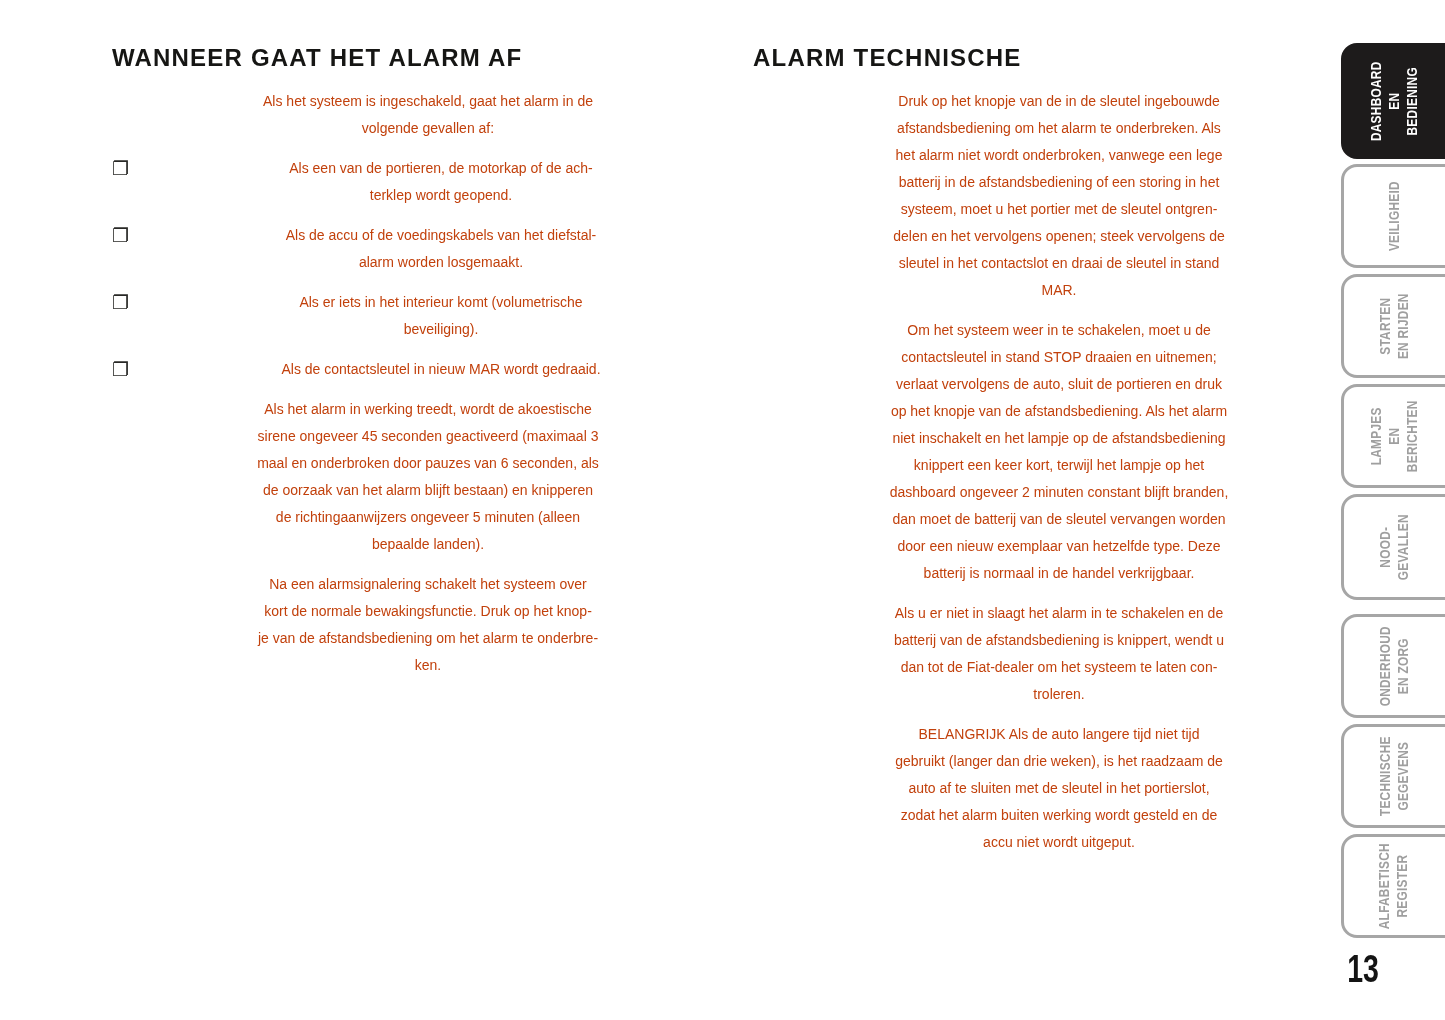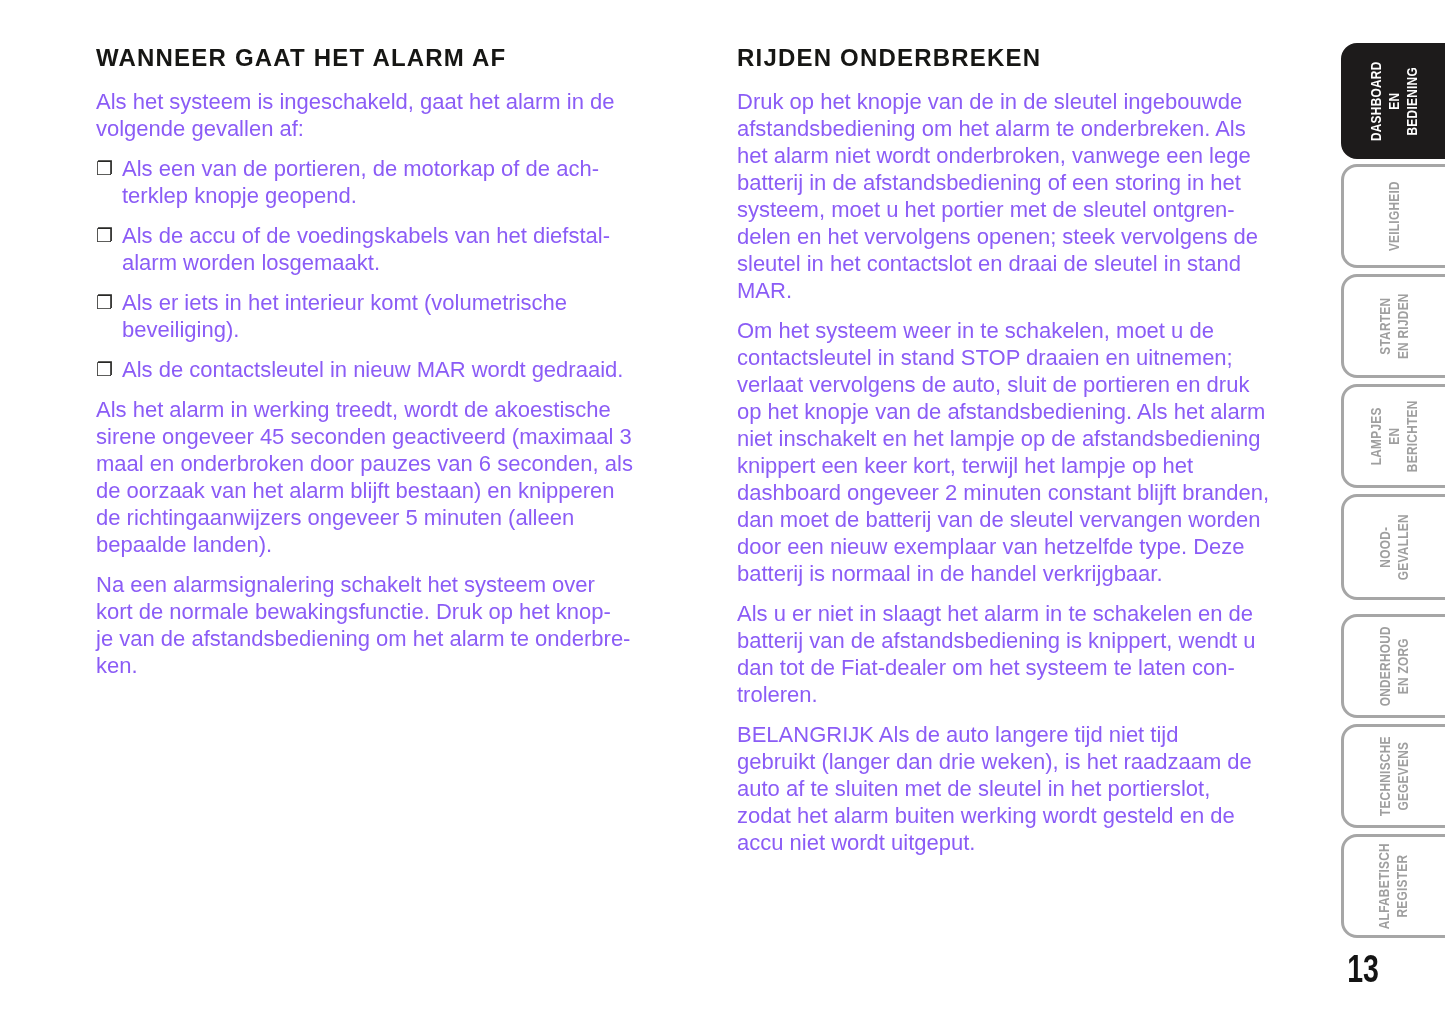--- a/index.html
+++ b/index.html
@@ -6,35 +6,36 @@
   body {
     width: 1445px; height: 1020px;
     background: #ffffff;
     position: relative;
     overflow: hidden;
     font-family: "Liberation Sans", "DejaVu Sans", sans-serif;
   }
   .page { position: absolute; inset: 0; }
 
   
-  .col { position: absolute; top: 44px; }
+  .col { position: absolute; top: 44px; margin-left: 16px; }
   .col-left  { left: 96px;  width: 632px; }
   .col-right { left: 737px; width: 612px; }
 
   h1.section-heading {
     font-size: 24px; line-height: 28px;
     font-weight: bold; color: #161614;
     letter-spacing: 1.2px;
     margin: 0 0 16px 0;
   }
   .body-text {
     white-space: pre-line;
-    font-size: 22px; line-height: 27px;
-    color: #8b5cf6;
+    font-size: 14px; line-height: 27px;
+    color: #c2410c;
     margin: 0 0 13px 0;
+    text-align: center;
   }
   .list-item { display: flex; margin: 0 0 13px 0; }
   .bullet {
     flex: 0 0 26px; width: 26px;
     font-size: 19px; line-height: 27px;
     color: #282826;
     font-family: "DejaVu Sans", sans-serif;
   }
   .item-text { flex: 1; margin: 0; }
 
@@ -84,21 +85,21 @@
 <div class="page">
 
   <div class="col col-left">
     <h1 class="section-heading">WANNEER GAAT HET ALARM AF</h1>
     <p class="body-text">Als het systeem is ingeschakeld, gaat het alarm in de
 volgende gevallen af:</p>
 
     <div class="list-item">
       <span class="bullet">❐</span>
       <span class="body-text item-text">Als een van de portieren, de motorkap of de ach-
-terklep knopje geopend.</span>
+terklep wordt geopend.</span>
     </div>
     <div class="list-item">
       <span class="bullet">❐</span>
       <span class="body-text item-text">Als de accu of de voedingskabels van het diefstal-
 alarm worden losgemaakt.</span>
     </div>
     <div class="list-item">
       <span class="bullet">❐</span>
       <span class="body-text item-text">Als er iets in het interieur komt (volumetrische
 beveiliging).</span>
@@ -114,21 +115,21 @@
 de oorzaak van het alarm blijft bestaan) en knipperen
 de richtingaanwijzers ongeveer 5 minuten (alleen
 bepaalde landen).</p>
     <p class="body-text">Na een alarmsignalering schakelt het systeem over
 kort de normale bewakingsfunctie. Druk op het knop-
 je van de afstandsbediening om het alarm te onderbre-
 ken.</p>
   </div>
 
   <div class="col col-right">
-    <h1 class="section-heading">RIJDEN ONDERBREKEN</h1>
+    <h1 class="section-heading">ALARM TECHNISCHE</h1>
     <p class="body-text">Druk op het knopje van de in de sleutel ingebouwde
 afstandsbediening om het alarm te onderbreken. Als
 het alarm niet wordt onderbroken, vanwege een lege
 batterij in de afstandsbediening of een storing in het
 systeem, moet u het portier met de sleutel ontgren-
 delen en het vervolgens openen; steek vervolgens de
 sleutel in het contactslot en draai de sleutel in stand
 MAR.</p>
     <p class="body-text">Om het systeem weer in te schakelen, moet u de
 contactsleutel in stand STOP draaien en uitnemen;

